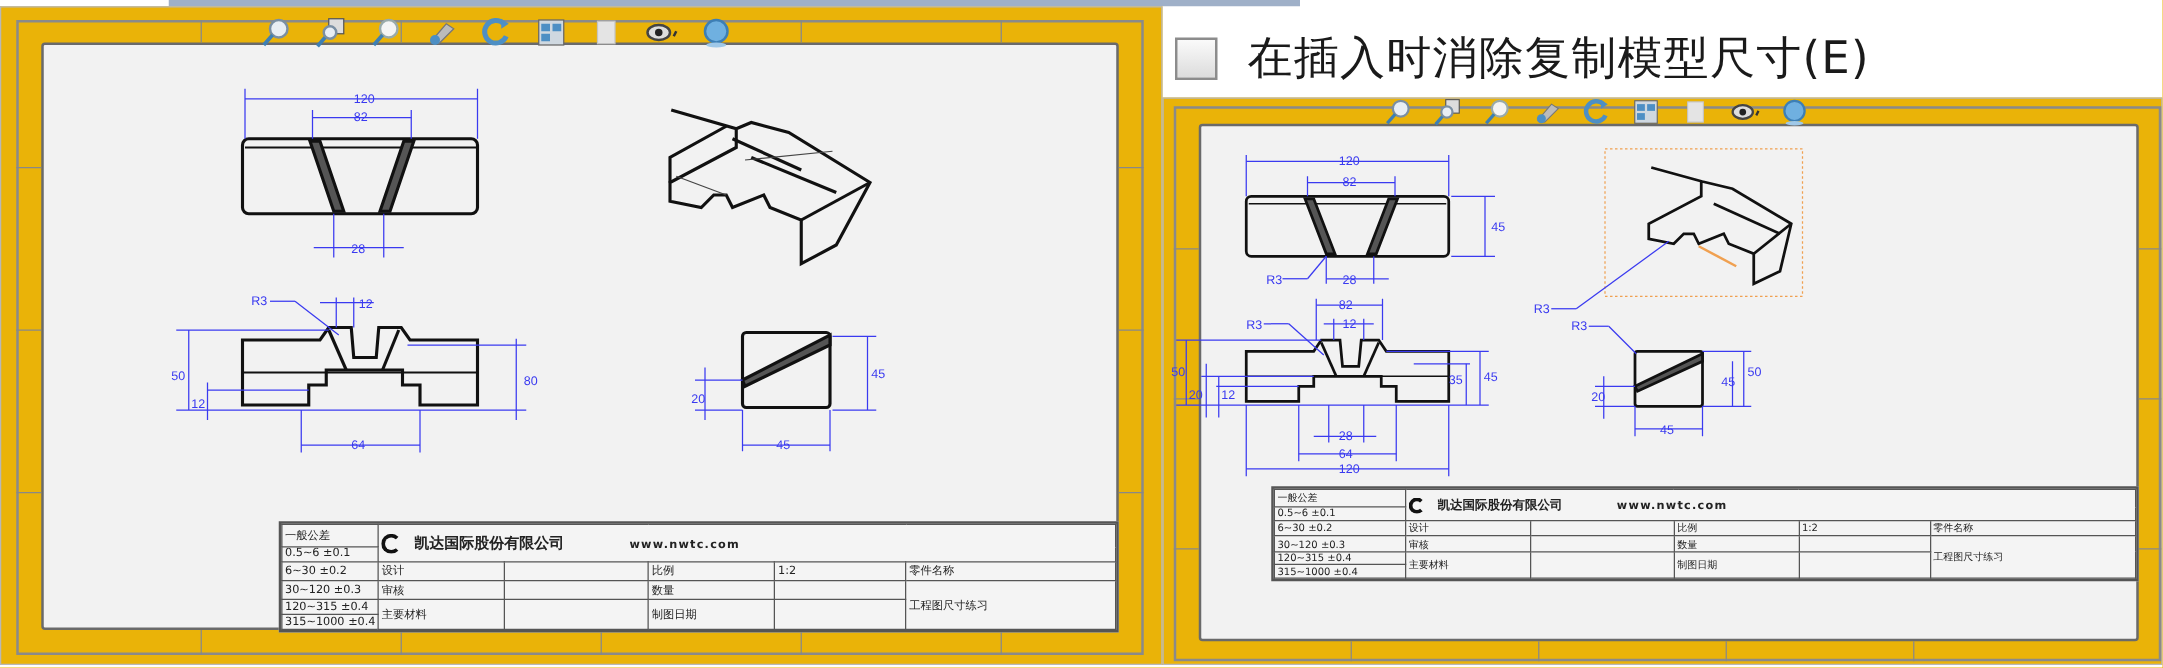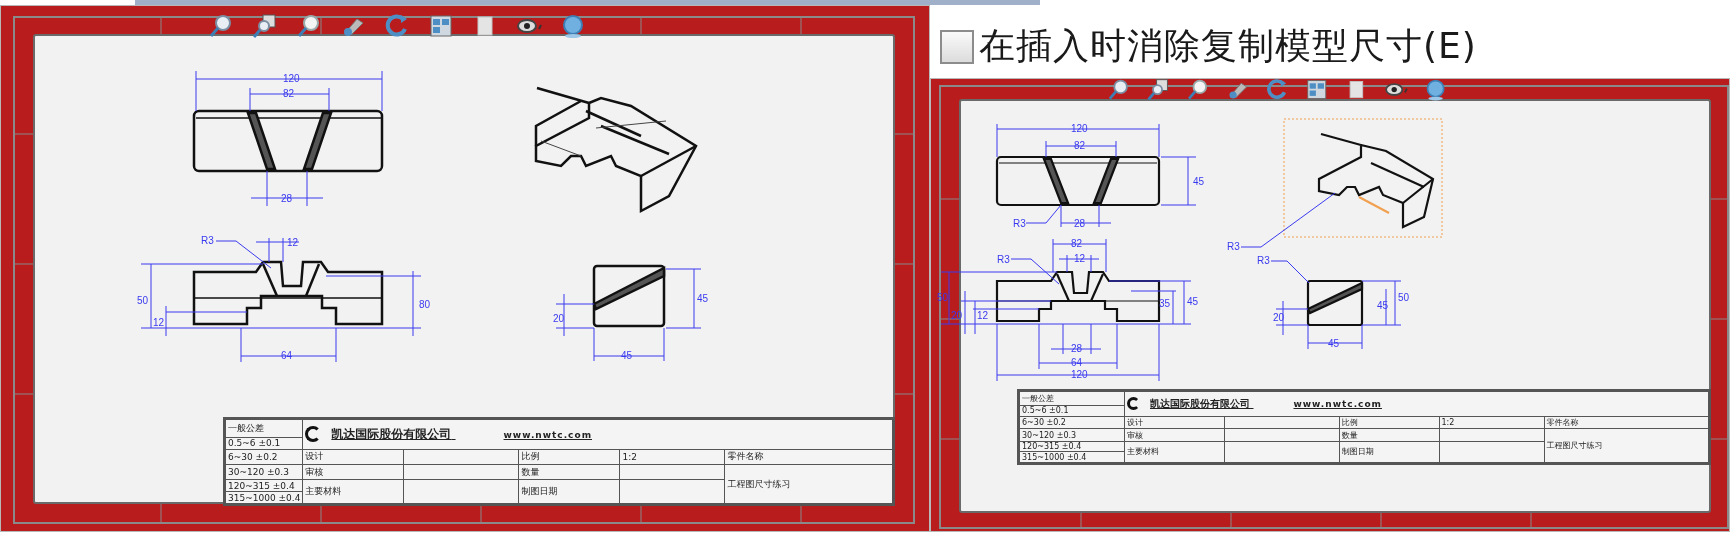--- a/index.html
+++ b/index.html
@@ -1,32 +1,32 @@
 <!DOCTYPE html>
 <html><head>
 <meta charset="utf-8">
 <style>
   html,body{margin:0;padding:0;}
   body{width:1730px;height:534px;background:#ffffff;position:relative;overflow:hidden;font-family:"DejaVu Sans",sans-serif;}
-  .panel{position:absolute;background:#b91c1c;border:1px solid #b8b8b8;box-sizing:border-box;}
+  .panel{position:absolute;background:#eab308;border:1px solid #b8b8b8;box-sizing:border-box;}
   .topbar-strip{position:absolute;left:135px;top:0;width:905px;height:5px;background:#9fb0c8;}
   .topbar-white{position:absolute;left:0;top:0;width:135px;height:5px;background:#fff;}
   .sheet-outer{position:absolute;border:2px solid #8a8a8a;box-sizing:border-box;}
   .sheet-inner{position:absolute;border:2px solid #6a6a6a;border-radius:3px;box-sizing:border-box;background:#f2f2f2;}
   .toolbar{position:absolute;display:flex;align-items:center;gap:0;}
   .tb-btn{width:44px;height:28px;display:flex;align-items:center;justify-content:center;cursor:pointer;}
   .tb-btn svg{display:block;}
-  .checkbox-row{position:absolute;left:940px;top:22px;display:flex;align-items:center;gap:5px;}
+  .checkbox-row{position:absolute;left:940px;top:22px;display:flex;align-items:center;gap:24px;}
   .checkbox{width:34px;height:34px;border:2px solid #8c8c8c;background:linear-gradient(#fafafa,#dcdcdc);box-sizing:border-box;}
   .checkbox-label{font-size:36px;color:#1a1a1a;letter-spacing:1px;font-family:"DejaVu Sans",sans-serif;}
   .dim{fill:#3a3af0;font-size:10px;font-family:"Liberation Sans",sans-serif;}
   .tblock{position:absolute;border:2px solid #555;box-sizing:border-box;background:#f4f4f4;font-size:9px;color:#222;}
   .tblock table{border-collapse:collapse;width:100%;height:100%;}
   .tblock td{border:1px solid #555;padding:0 2px;white-space:nowrap;overflow:hidden;}
-  .company{font-size:12px;font-weight:bold;text-align:left !important;text-decoration:underline;}
+  .company{font-size:12px;font-weight:bold;text-align:left !important;}
   .url{font-size:9px;letter-spacing:1px;}
   .logo{display:inline-block;width:16px;height:16px;border:3px solid #111;border-radius:50%;border-right-color:transparent;vertical-align:middle;margin-right:10px;box-sizing:border-box;}
 </style>
 </head>
 <body>
 
 <div class="topbar-white"></div>
 <div class="topbar-strip"></div>
 
 <div class="panel" style="left:0;top:5px;width:930px;height:527px;">

